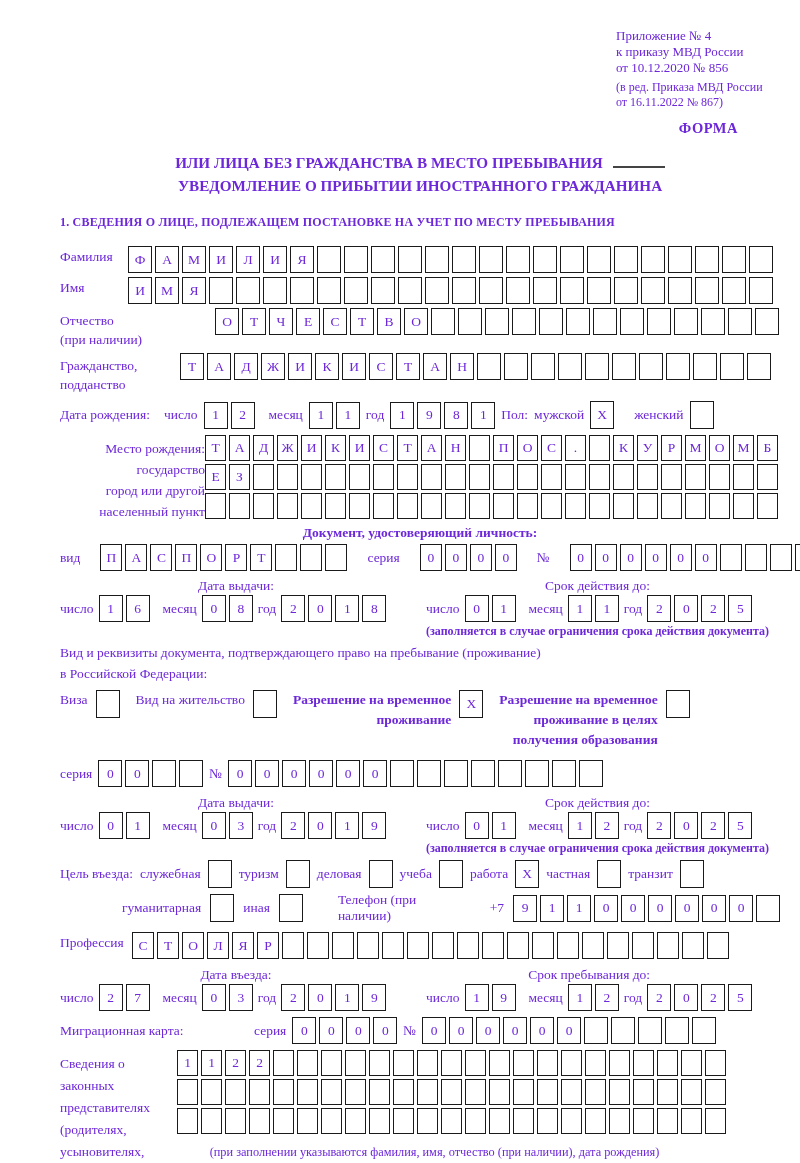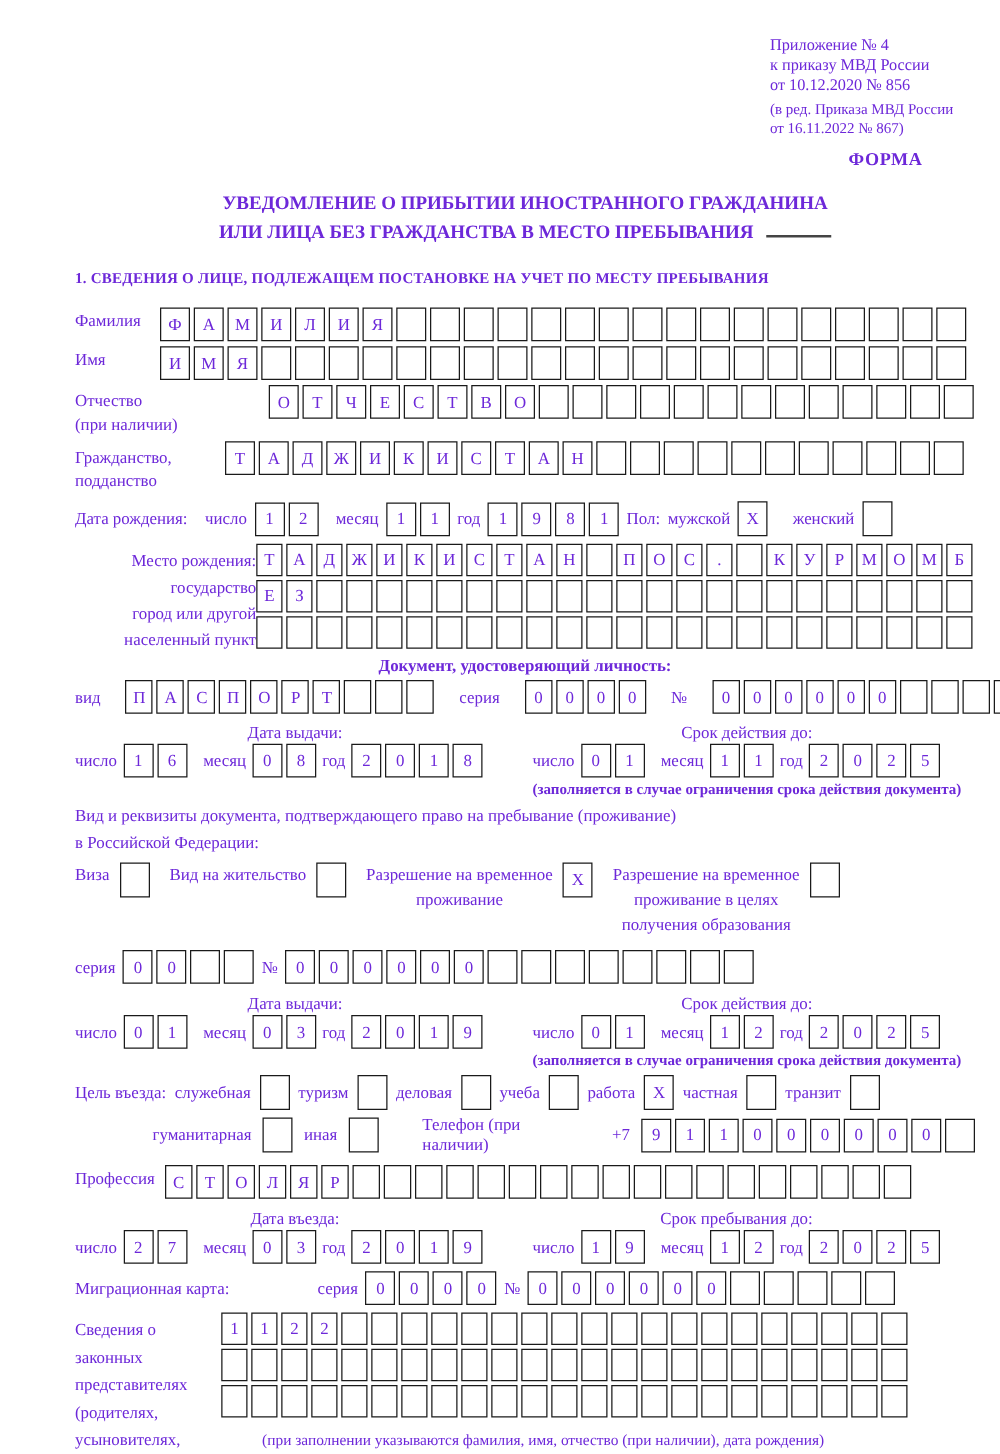--- a/index.html
+++ b/index.html
@@ -33,21 +33,21 @@
   .dg{display:flex;align-items:center;gap:5px;}
   .dg .g{margin-left:8px;}
   .datepair{display:flex;margin-bottom:6px;}
   .datecol-left{width:352px;}
   .datecol-right{margin-left:14px;}
   .datehdr{text-align:center;margin-bottom:1px;}
   .note{font-size:12px;margin-top:2px;font-weight:bold;}
   .intro{margin-bottom:5px;}
   .cbrow{display:flex;align-items:flex-start;gap:16px;margin:8px 0 10px;}
   .cbitem{display:flex;align-items:flex-start;gap:8px;}
-  .cblines{text-align:center;line-height:20px;}
+  .cblines{text-align:right;line-height:20px;font-weight:bold;}
   .purpose{gap:7px;}
   .purpose2{gap:9px;margin-left:62px;margin-bottom:8px;}
   .mt2{margin-top:2px;}
   .ml14{margin-left:14px;}
   .ml26{margin-left:26px;}
   .repnote{font-size:12.3px;margin-top:8px;text-align:center;width:515px;}
 </style>
 </head>
 <body>
 
@@ -59,22 +59,22 @@
     <div>от 10.12.2020 № 856</div>
     <div class="sub">
       <div>(в ред. Приказа МВД России</div>
       <div>от 16.11.2022 № 867)</div>
     </div>
   </div>
 
   <div class="forma">ФОРМА</div>
 
   <div class="title">
+    <div><span>ИЛИ ЛИЦА БЕЗ ГРАЖДАНСТВА В МЕСТО ПРЕБЫВАНИЯ</span><span class="blank-line"></span></div>
     <div>УВЕДОМЛЕНИЕ О ПРИБЫТИИ ИНОСТРАННОГО ГРАЖДАНИНА</div>
-    <div><span>ИЛИ ЛИЦА БЕЗ ГРАЖДАНСТВА В МЕСТО ПРЕБЫВАНИЯ</span><span class="blank-line"></span></div>
   </div>
 
   <div class="sect">1. СВЕДЕНИЯ О ЛИЦЕ, ПОДЛЕЖАЩЕМ ПОСТАНОВКЕ НА УЧЕТ ПО МЕСТУ ПРЕБЫВАНИЯ</div>
 
   <div class="row">
     <div class="lblcol w68">Фамилия</div>
     <div class="cellrow">
         <span class="cell">Ф</span>
         <span class="cell">А</span>
         <span class="cell">М</span>

